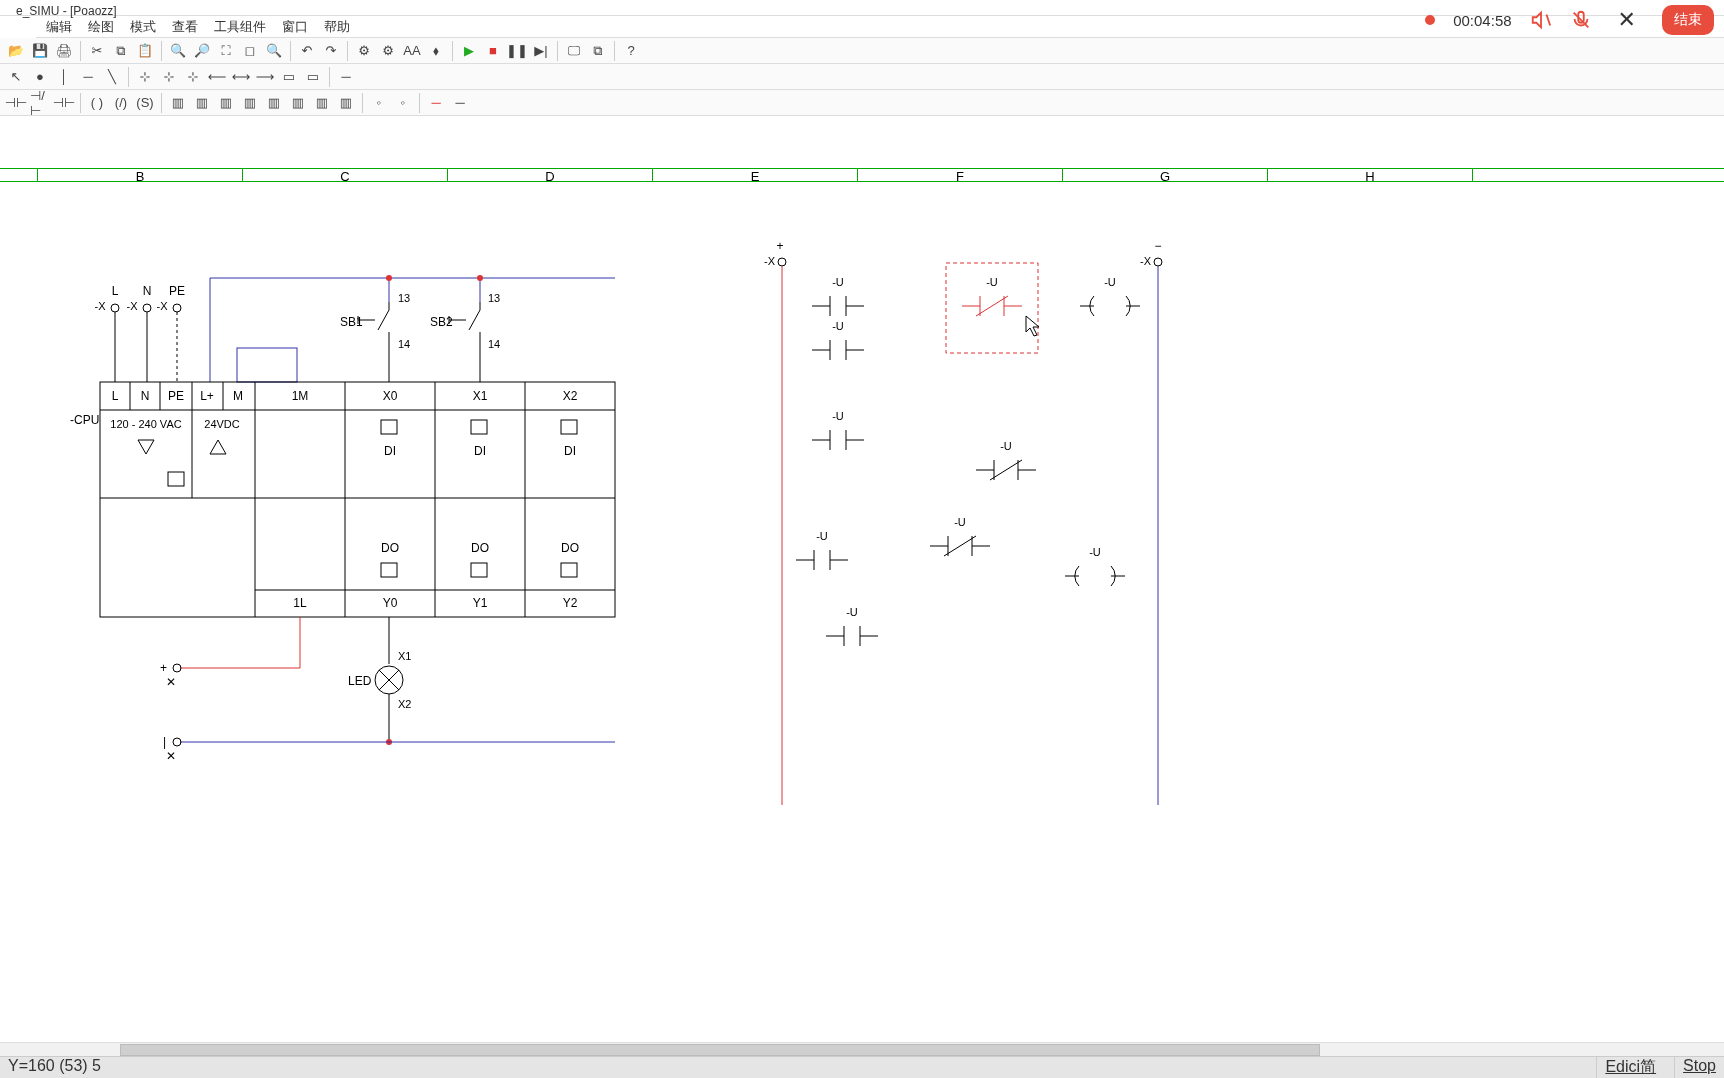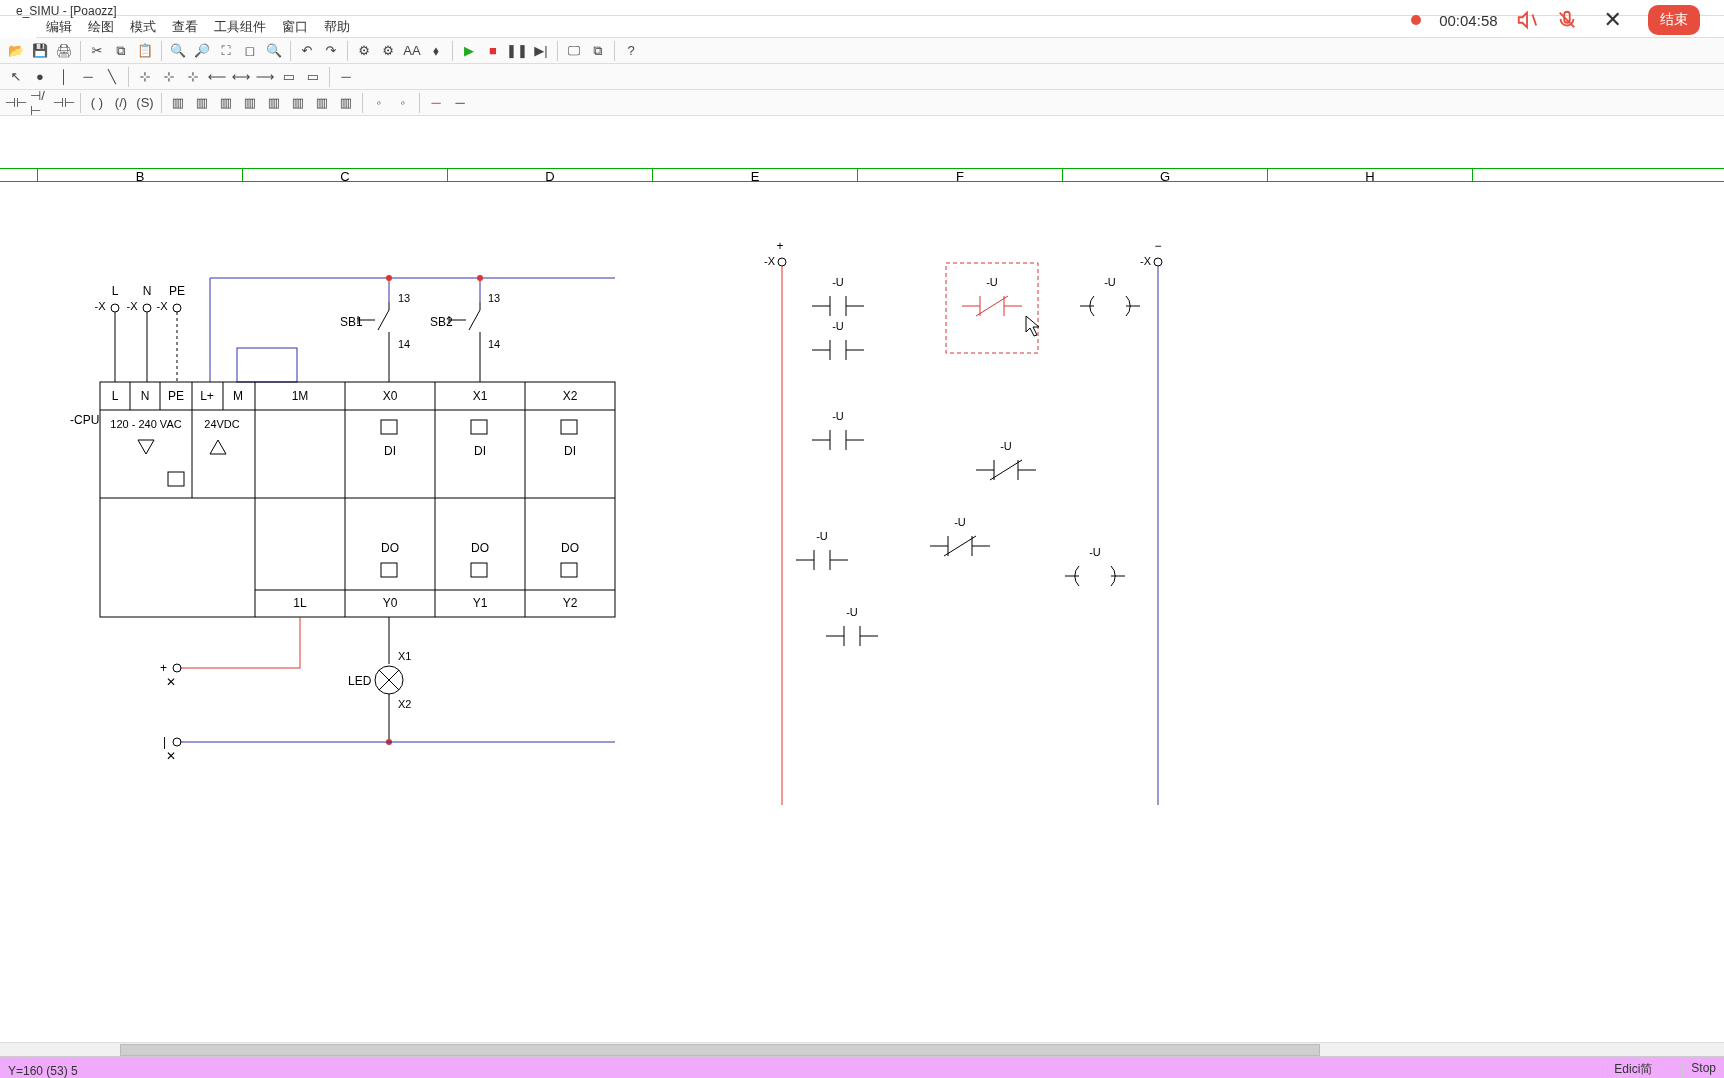--- a/index.html
+++ b/index.html
@@ -1,19 +1,19 @@
 <!DOCTYPE html>
 <html><head>
 <meta charset="utf-8">
 <style>
 * { margin:0; padding:0; box-sizing:border-box; font-family:"Microsoft YaHei",Arial,sans-serif; }
 body { width:1724px; height:1078px; background:#fff; overflow:hidden; position:relative; }
 
 
-.rec-overlay { position:absolute; top:0; right:14px; height:40px; display:flex; align-items:center; gap:18px; padding:12px 10px; z-index:100;}
+.rec-overlay { position:absolute; top:0; right:0; height:40px; display:flex; align-items:center; gap:18px; padding:12px 10px; z-index:100;}
 .rec-dot { width:10px; height:10px; background:#e74c3c; border-radius:50%; }
 .rec-time { font-size:15px; color:#333; }
 .rec-ico { width:22px; height:22px; color:#e74c3c; display:flex; align-items:center; justify-content:center; }
 .rec-close { font-size:22px; color:#333; cursor:pointer; padding:0 8px;}
 .rec-end { background:#e74c3c; color:#fff; font-size:14px; padding:6px 12px; cursor:pointer;border-radius:10px; }
 
 
 .title-bar { height:16px; background:#fff; border-bottom:1px solid #ddd; padding-left:16px; font-size:12px; line-height:22px; color:#333;}
 
 .menu-bar { height:22px; background:#fff; display:flex; gap:4px; padding-left:4px; font-size:13px; color:#333; border-bottom:1px solid #ddd;margin-left:36px;}
@@ -31,22 +31,22 @@
   background-size:10px 10px; }
 
 .ruler { position:absolute; top:48px; left:0; height:14px; width:1724px; border-top:1px solid #0a0; border-bottom:1px solid #0a0; display:flex;}
 .ruler-cell { flex:0 0 205px; border-right:1px solid #0a0; text-align:center; font-size:13px; color:#000; }
 .ruler-cell:first-child { flex:0 0 38px;}
 
 
 .schem { position:absolute; top:0; left:0; }
 
 
-.status { position:absolute; bottom:0; left:0; right:0; height:22px; background:#f0abfc; border-top:1px solid #ccc; display:flex; align-items:flex-end; font-size:12px; color:#333; padding:0 8px; justify-content:space-between;}
-.status-right { display:flex; gap:30px; }
+.status { position:absolute; bottom:0; left:0; right:0; height:22px; background:#e5e5e5; border-top:1px solid #ccc; display:flex; align-items:flex-start; font-size:16px; color:#333; padding:0 8px; justify-content:space-between;}
+.status-right { display:flex; gap:18px;text-decoration:underline; }
 .status-right span { border-left:1px solid #ccc; padding-left:8px;}
 
 
 .hscroll { position:absolute; bottom:22px; left:0; right:0; height:14px; background:#f1f1f1; border-top:1px solid #ddd;}
 .hscroll-thumb { position:absolute; left:120px; width:1200px; top:1px; height:12px; background:#cfcfcf; border:1px solid #bbb;}
 
 text { font-family:Arial,sans-serif; }
 .lbl { font-size:12px; fill:#000; }
 .lbls { font-size:11px; fill:#000; }
 .red { stroke:#d33; }

